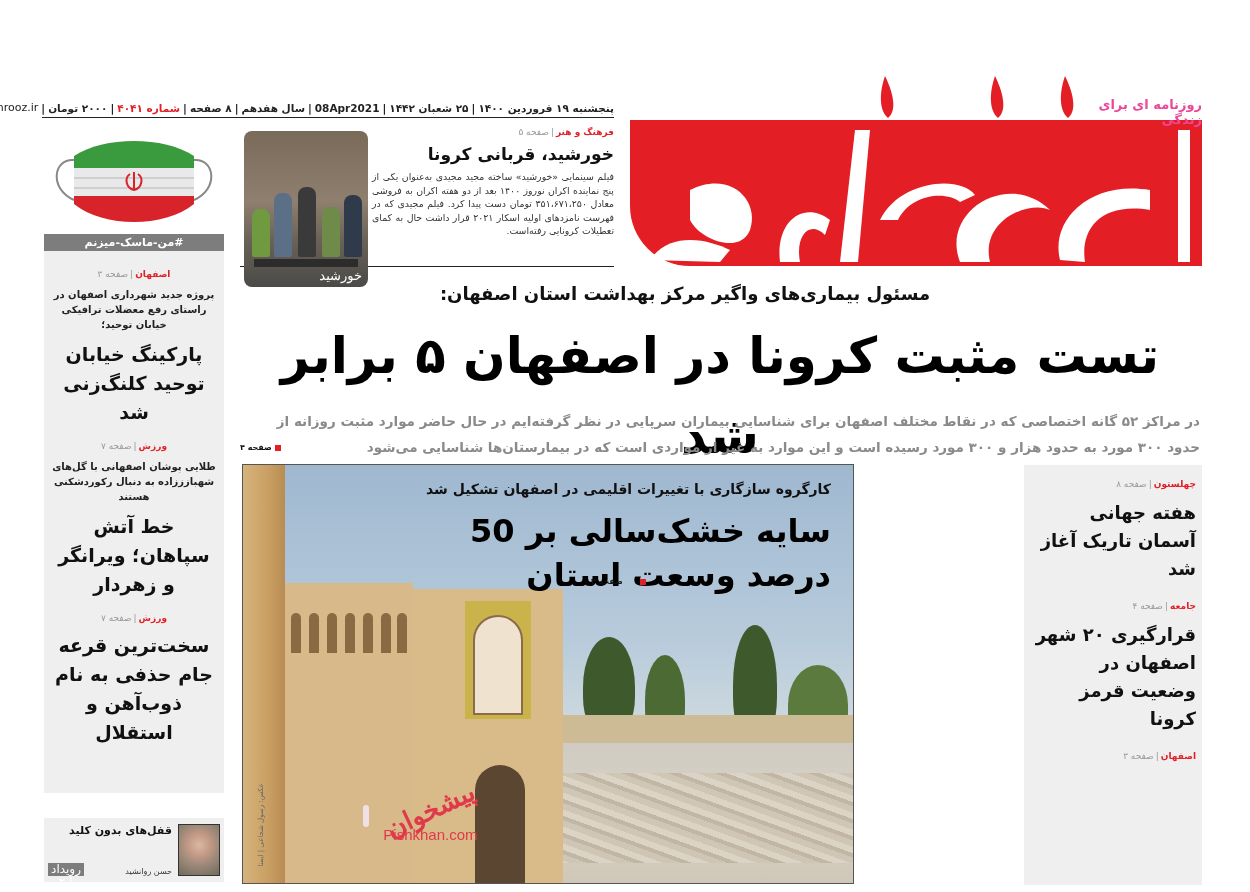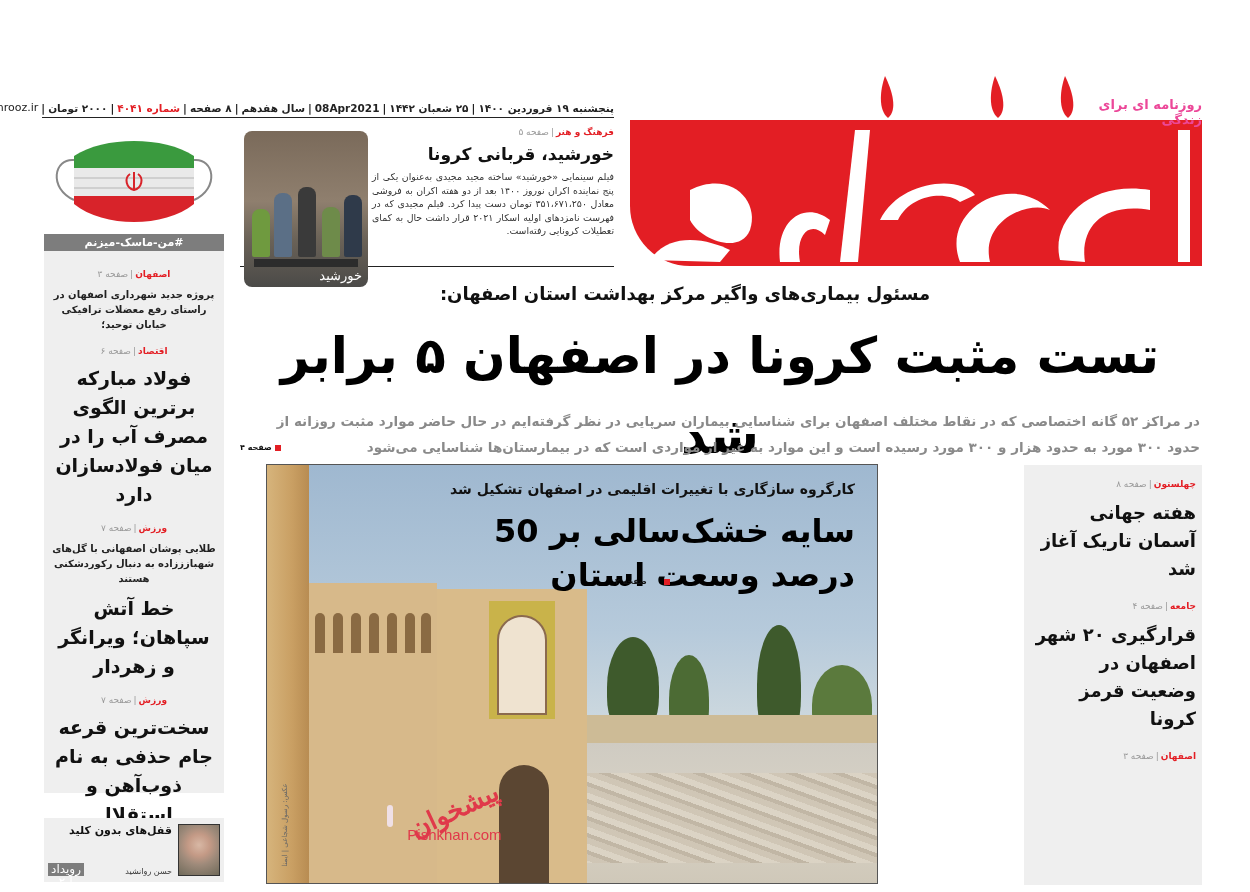--- a/index.html
+++ b/index.html
@@ -90,21 +90,21 @@
       font-family: "DejaVu Sans", sans-serif;
     }
     .lead {
       left: 240px; top: 408px; width: 960px; text-align: right;
       font-size: 13.5px; font-weight: bold; color: #8a8a8a; line-height: 26px;
     }
     .lead-page { left: 240px; top: 443px; font-size: 8px; color: #111; font-weight: bold; display: flex; align-items: center; gap: 3px; direction: rtl; }
     .redsq { display: inline-block; width: 6px; height: 6px; background: #e31e24; }
 
     
-    .photo { left: 242px; top: 464px; width: 612px; height: 420px; overflow: hidden; border: 1px solid #555; margin-left: 24px; }
+    .photo { left: 242px; top: 464px; width: 612px; height: 420px; overflow: hidden; border: 1px solid #555; }
     .photo .sky { position: absolute; inset: 0; background: linear-gradient(180deg, #9fb8d0 0%, #b6cadb 40%, #cbd7de 60%, #d0d2cf 100%); }
     .photo .ground { position: absolute; left: 0; right: 0; bottom: 0; height: 140px; background: linear-gradient(180deg, #cfcbc2 0%, #d9d3c6 50%, #cfc8b9 100%); }
     .photo .riverbed { position: absolute; right: 0; bottom: 20px; width: 330px; height: 90px; background: repeating-linear-gradient(20deg, #cfc5b4 0 6px, #bfb4a2 6px 10px, #dcd4c5 10px 16px); opacity: .9; }
     .photo .wall { position: absolute; right: 0; bottom: 140px; width: 420px; height: 28px; background: #cdbb96; }
     .photo .tree { position: absolute; background: #3e5a2c; border-radius: 50% 50% 40% 40%; }
     .photo .bridge-tower { position: absolute; left: 0; top: 0; width: 42px; height: 420px; background: linear-gradient(90deg, #d6b47c, #c99f63 60%, #b88c52); }
     .photo .bridge-arches { position: absolute; left: 42px; top: 118px; width: 128px; height: 302px; background: #d7b98a; }
     .photo .arch { position: absolute; top: 30px; width: 10px; height: 40px; background: #8a6a43; border-radius: 6px 6px 0 0; }
     .photo .pavilion { position: absolute; left: 170px; top: 124px; width: 150px; height: 296px; background: #d9bb8a; }
     .photo .tile { position: absolute; left: 222px; top: 136px; width: 66px; height: 118px; background: #c9b34a; }
@@ -198,26 +198,21 @@
   </svg>
 </div>
 <div class="abs hashtag">#من-ماسک-میزنم</div>
 
 <div class="abs leftcol">
   <div class="item">
     <div class="kicker">
       <span class="sec">اصفهان</span><span class="bar">|</span><span>صفحه ۳</span>
     </div>
     <div class="sub">پروژه جدید شهرداری اصفهان در راستای رفع معضلات ترافیکی خیابان توحید؛</div>
-  </div>
-  <div class="item">
-    <div class="kicker">
-      <span class="sec">اقتصاد</span><span class="bar">|</span><span>صفحه ۶</span>
-    </div>
-    <div class="big">فولاد مبارکه برترین الگوی مصرف آب را در میان فولادسازان دارد</div>
+    <div class="big">پارکینگ خیابان توحید کلنگ‌زنی شد</div>
   </div>
   <div class="item">
     <div class="kicker">
       <span class="sec">ورزش</span><span class="bar">|</span><span>صفحه ۷</span>
     </div>
     <div class="sub">طلایی پوشان اصفهانی با گل‌های شهبازززاده به دنبال رکوردشکنی هستند</div>
     <div class="big">خط آتش سپاهان؛ ویرانگر و زهردار</div>
   </div>
   <div class="item">
     <div class="kicker">

